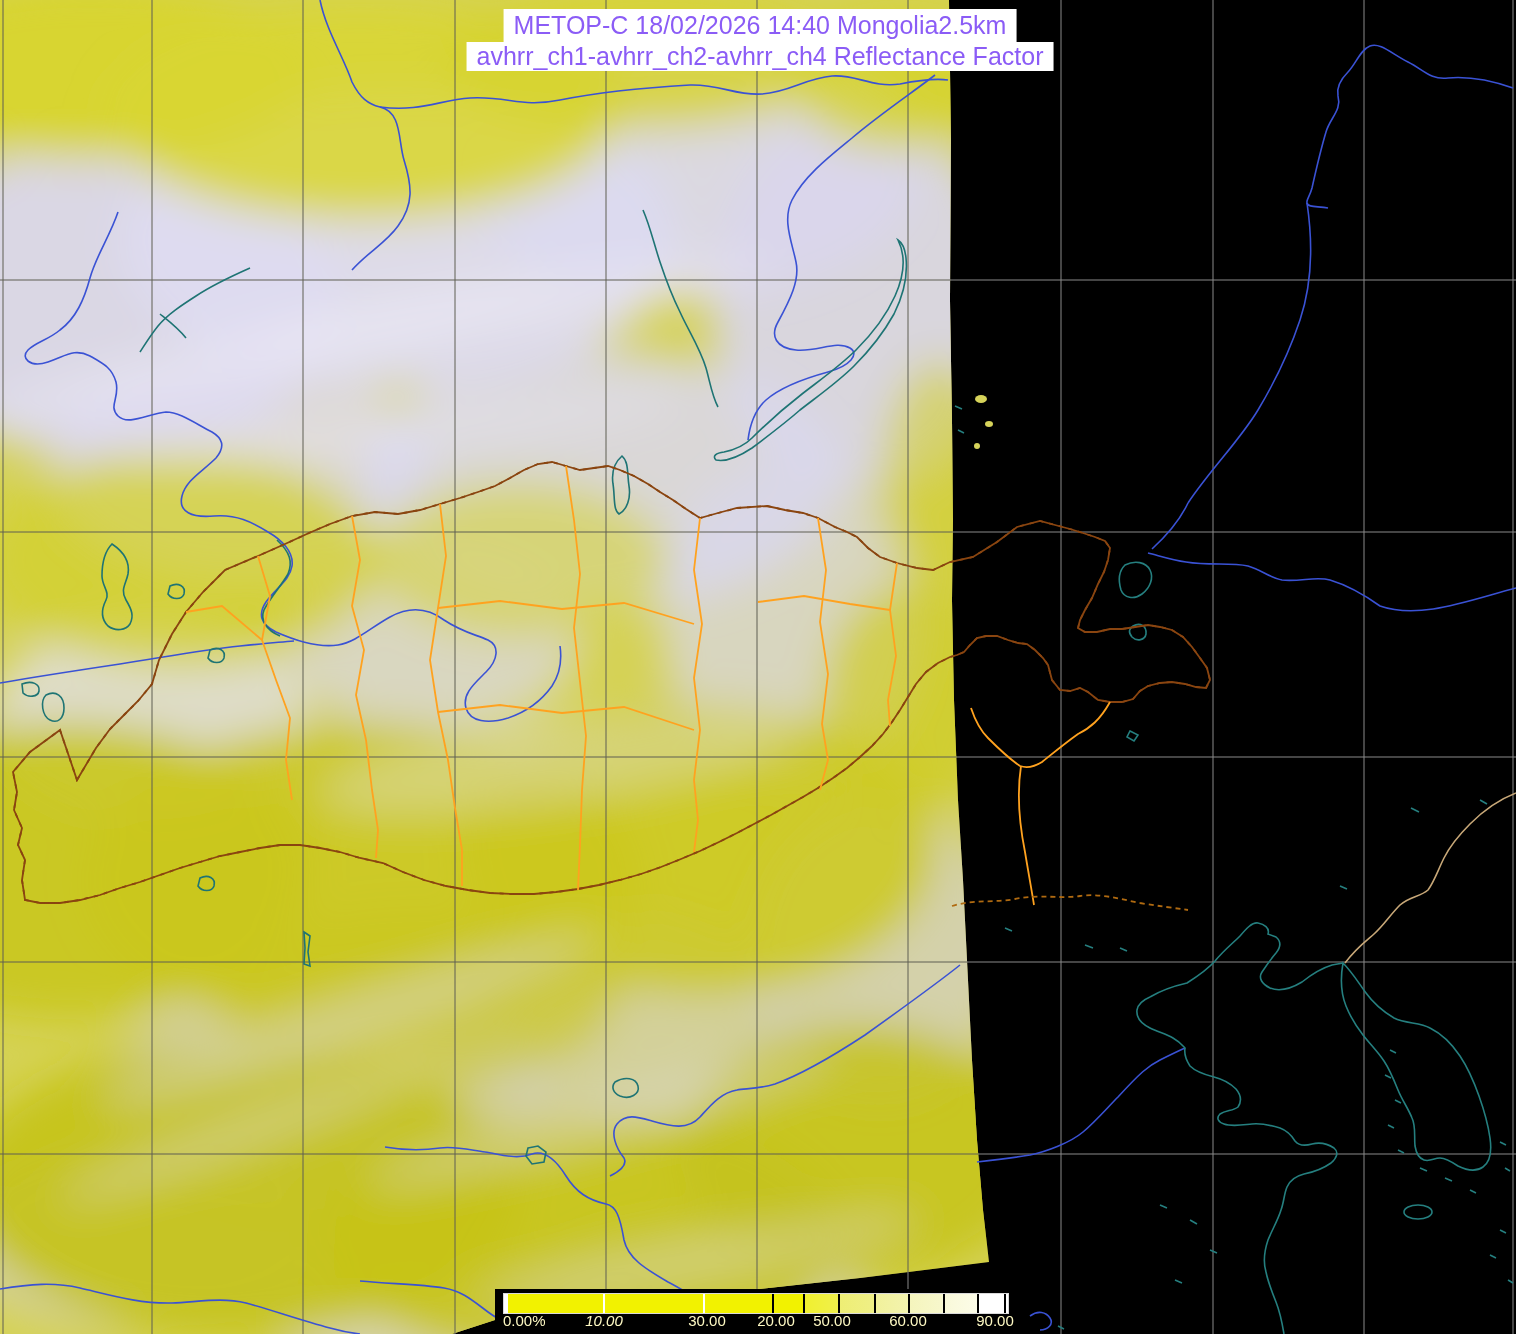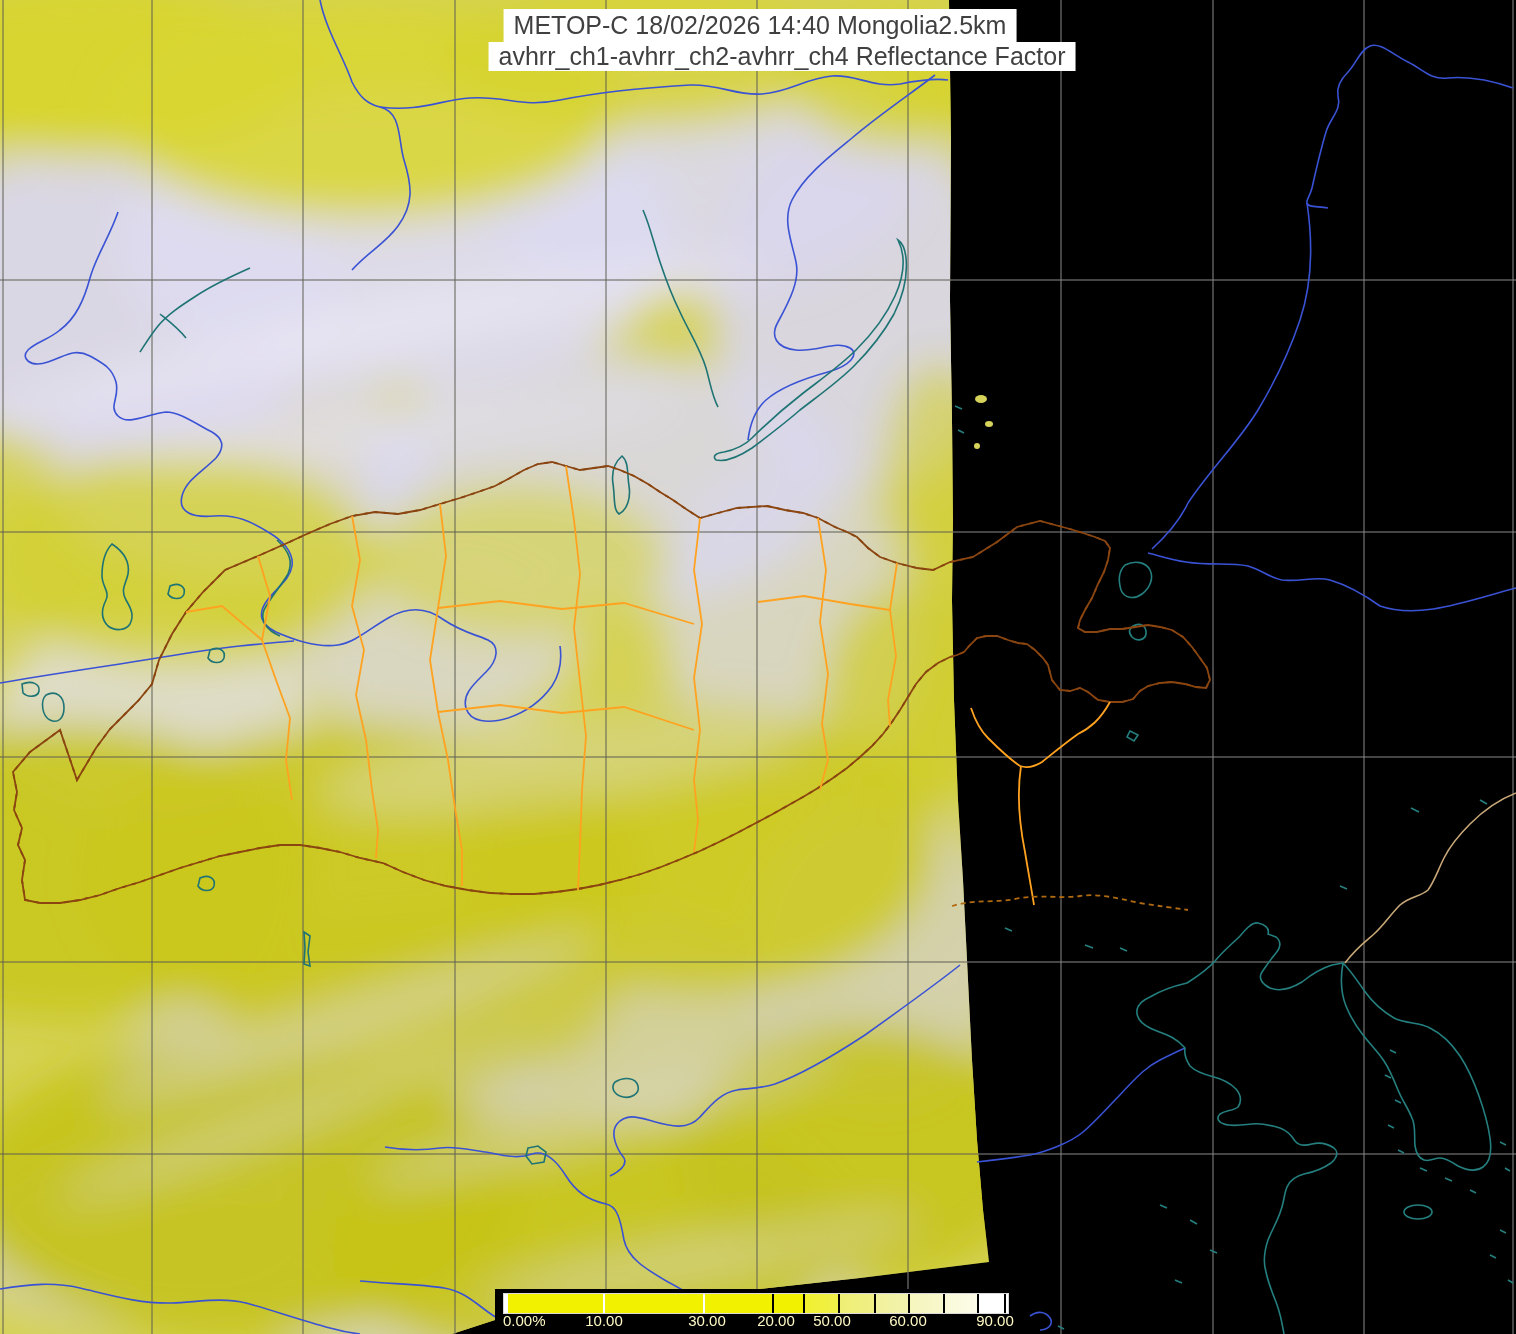--- a/index.html
+++ b/index.html
@@ -1,23 +1,23 @@
 <!DOCTYPE html>
 <html><head>
 <meta charset="utf-8">
 <style>
   html,body{margin:0;padding:0;background:#111;}
   #canvas{position:relative;width:1516px;height:1334px;background:#000;overflow:hidden;
           font-family:"Liberation Sans",sans-serif;}
   #mapsvg{position:absolute;left:0;top:0;}
   .title-line{position:absolute;left:760px;transform:translateX(-50%);
-              background:#fff;color:#404040;white-space:nowrap;
+              background:#fff;color:#8b5cf6;white-space:nowrap;
               font-size:25px;padding:1px 10px;z-index:5;}
   #title1{top:9px;line-height:31px;}
-  #title2{top:42px;line-height:27px;margin-left:22px;}
+  #title2{top:42px;line-height:27px;}
   #cbar-box{position:absolute;left:495px;top:1289px;width:519px;height:45px;background:#000;z-index:6;}
   #cbar{position:absolute;left:9px;top:5px;width:504px;height:19px;
         outline:1px solid #d9d9d9;
         background:linear-gradient(to right,
           #ffffff 0px,#ffffff 4px,
           #f2f200 4px,#f2f200 300px,
           #f0f02e 300px,#f0f04c 335px,
           #eeee74 335px,#efef86 370px,
           #f1f19a 370px,#f3f3ae 404px,
           #f5f5bc 404px,#f7f7cc 438px,
@@ -194,21 +194,21 @@
   <div class="cdiv white" style="left:208px;"></div>
   <div class="cdiv" style="left:277px;"></div>
   <div class="cdiv" style="left:308px;"></div>
   <div class="cdiv" style="left:343px;"></div>
   <div class="cdiv" style="left:379px;"></div>
   <div class="cdiv" style="left:413px;"></div>
   <div class="cdiv" style="left:448px;"></div>
   <div class="cdiv" style="left:482px;"></div>
   <div class="cdiv" style="left:509px;"></div>
   <span class="clabel" style="left:8px;">0.00%</span>
-  <span class="clabel centered" style="left:109px;">10.00</span>
+  <span class="clabel centered" style="left:109px;font-style:italic;">10.00</span>
   <span class="clabel centered" style="left:212px;">30.00</span>
   <span class="clabel centered" style="left:281px;">20.00</span>
   <span class="clabel centered" style="left:337px;">50.00</span>
   <span class="clabel centered" style="left:413px;">60.00</span>
   <span class="clabel centered" style="left:500px;">90.00</span>
 </div>
 
 </div>
 
 </body></html>

